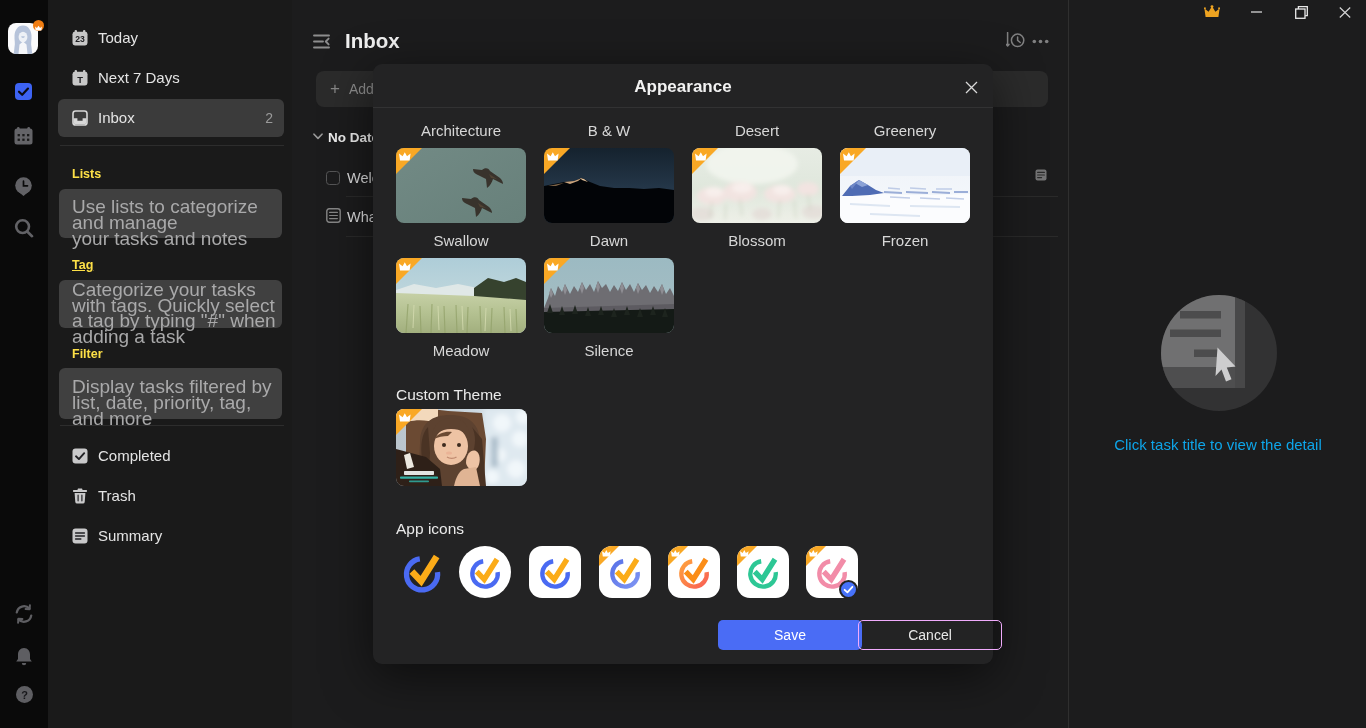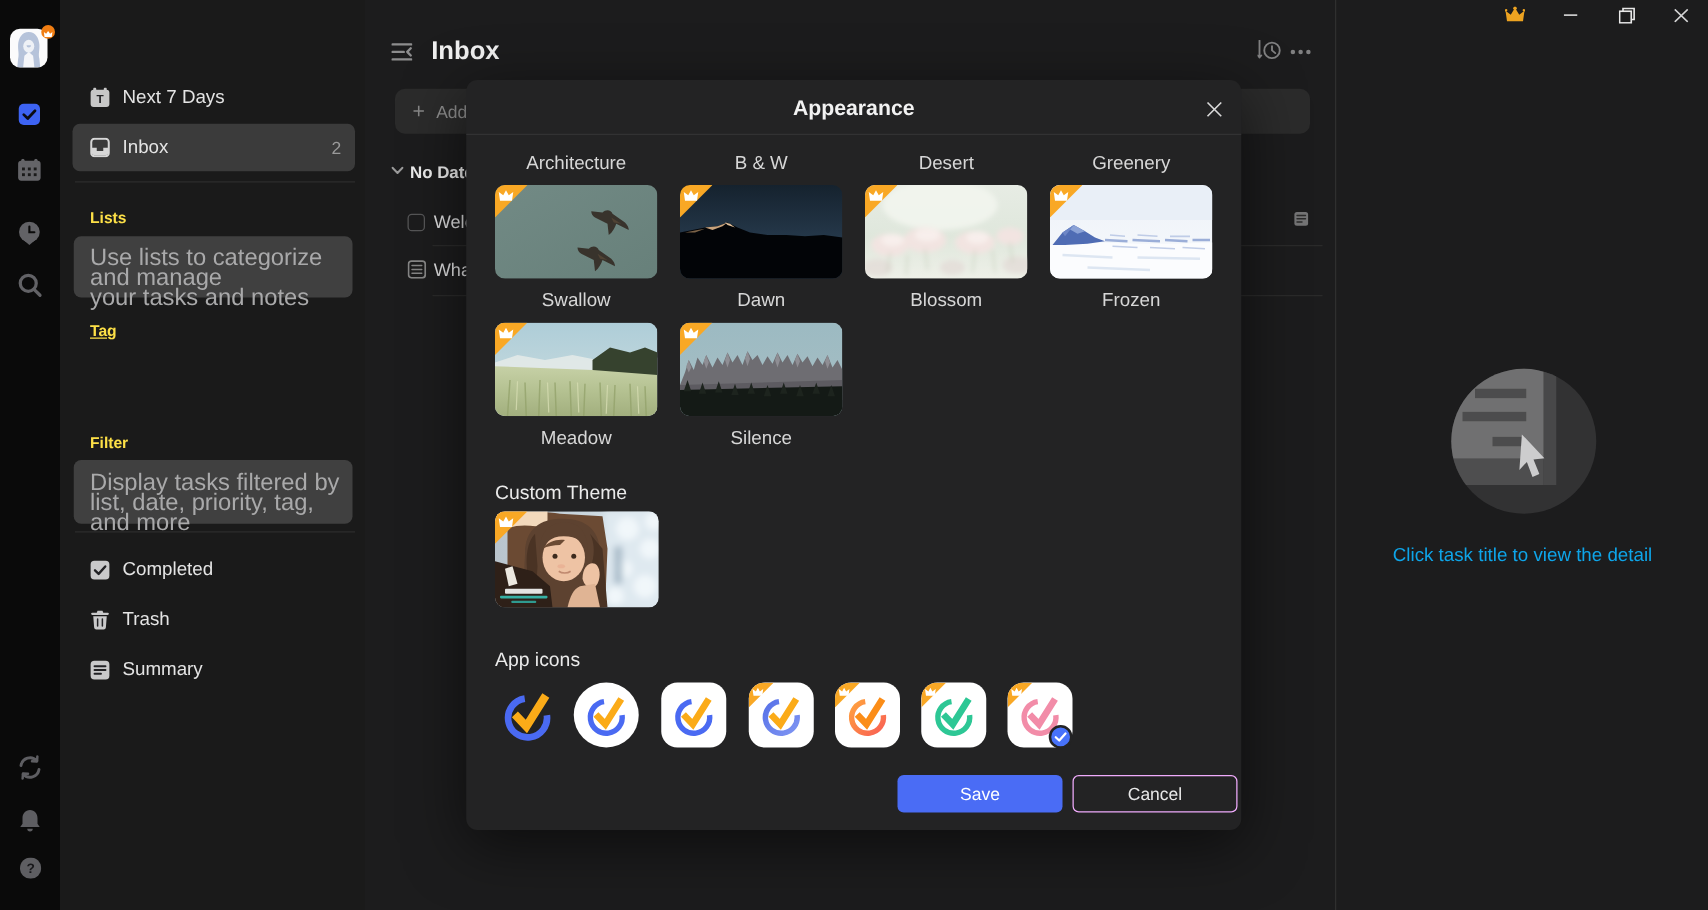--- a/index.html
+++ b/index.html
@@ -26,21 +26,21 @@
   .task-divider { position:absolute; left:54px; width:712px; height:1px; background:#2a2a2a; }
   
   #modal { position:absolute; left:373px; top:64px; width:620px; height:600px; background:#232324;
            border-radius:9px; box-shadow:0 12px 48px rgba(0,0,0,.55); z-index:20; }
   #modal .mhead { position:absolute; left:0; top:0; width:100%; height:44px; border-bottom:1px solid #323233;
            text-align:center; font-size:17px; font-weight:bold; color:#f2f2f2; line-height:46px; }
   .tlabel { position:absolute; width:130px; text-align:center; font-size:15px; color:#d7d7d7; }
   .thumb  { position:absolute; width:130px; height:75px; border-radius:8px; overflow:hidden; }
   .thumb svg { display:block; }
   .appico { position:absolute; top:482px; width:52px; height:52px; background:#fff; }
-  .btn { position:absolute; top:556px; width:132px; height:30px; border-radius:5px; font-size:14px;
+  .btn { position:absolute; top:556px; width:144px; height:30px; border-radius:5px; font-size:14px;
          text-align:center; line-height:30px; }
 </style>
 </head>
 <body>
 <div id="rail">
 
   <div class="abs" style="left:8px;top:23px;width:30px;height:31px;border-radius:8px;background:#fbfbfc;overflow:hidden;">
     <svg width="30" height="31" viewBox="0 0 30 31">
       <path d="M15 2.5 C9.5 2.5 6.8 7.5 6.5 12.5 C6.2 17 7.5 20 6.5 24 L5.8 31 L24.2 31 L23.5 24 C22.5 20 23.8 17 23.5 12.5 C23.2 7.5 20.5 2.5 15 2.5 Z" fill="#b6c3da"></path>
       <ellipse cx="15" cy="14" rx="4.4" ry="5.2" fill="#eef1f6"></ellipse>
@@ -97,20 +97,29 @@
     <path d="M6.8 16 a2.2 2.2 0 0 0 4.4 0 Z" fill="#5e5e62"></path>
   </svg>
 
   <svg class="abs" style="left:15.5px;top:686px;" width="17" height="17" viewBox="0 0 17 17">
     <circle cx="8.5" cy="8.5" r="8.5" fill="#5e5e62"></circle>
     <text x="8.5" y="12.6" font-size="11" font-weight="bold" fill="#17171a" text-anchor="middle" font-family="Liberation Sans">?</text>
   </svg>
 </div>
 <div id="sidebar">
 
+  <div class="srow" style="top:19px;">
+    <svg width="16" height="16" viewBox="0 0 16 16">
+      <rect x="0.5" y="1.8" width="15" height="13.7" rx="2.4" fill="#c7c7c7"></rect>
+      <rect x="2.6" y="0" width="2.4" height="3.2" rx="1.1" fill="#c7c7c7"></rect>
+      <rect x="11" y="0" width="2.4" height="3.2" rx="1.1" fill="#c7c7c7"></rect>
+      <text x="8" y="12.4" font-size="8.6" font-weight="bold" fill="#212124" text-anchor="middle" font-family="Liberation Sans">23</text>
+    </svg>
+    <span class="lbl">Today</span>
+  </div>
 
   <div class="srow" style="top:59px;">
     <svg width="16" height="16" viewBox="0 0 16 16">
       <rect x="0.5" y="1.8" width="15" height="13.7" rx="2.4" fill="#c7c7c7"></rect>
       <rect x="2.6" y="0" width="2.4" height="3.2" rx="1.1" fill="#c7c7c7"></rect>
       <rect x="11" y="0" width="2.4" height="3.2" rx="1.1" fill="#c7c7c7"></rect>
       <text x="8" y="12.8" font-size="9.4" font-weight="bold" fill="#212124" text-anchor="middle" font-family="Liberation Sans">T</text>
     </svg>
     <span class="lbl">Next 7 Days</span>
   </div>
@@ -122,20 +131,21 @@
     </svg>
     <span class="lbl">Inbox</span>
       <span class="cnt">2</span>
   </div>
   <div class="sdiv" style="top:145px;"></div>
 
   <div class="shead" style="top:167px;">Lists</div>
   <div class="sbox" style="top:189px;height:49px;padding-top:10px;line-height:15.8px;">Use lists to categorize and manage<br>your tasks and notes</div>
 
   <div class="shead" style="top:258px;text-decoration:underline;">Tag</div>
+  <div class="sbox" style="top:280px;height:48px;padding-top:2px;line-height:15.7px;">Categorize your tasks with tags. Quickly select a tag by typing "#" when adding a task</div>
 
   <div class="shead" style="top:347px;">Filter</div>
   <div class="sbox" style="top:368px;height:51px;padding-top:11px;line-height:15.8px;">Display tasks filtered by list, date, priority, tag, and more</div>
 
   <div class="sdiv" style="top:425px;"></div>
 
   <div class="srow" style="top:437px;">
     <svg width="16" height="16" viewBox="0 0 16 16">
       <rect x="0.5" y="0.5" width="15" height="15" rx="3" fill="#c9c9ca"></rect>
       <path d="M4 8.3 L6.9 11.1 L12.2 5.2" stroke="#212124" stroke-width="1.9" fill="none" stroke-linecap="round" stroke-linejoin="round"></path>

